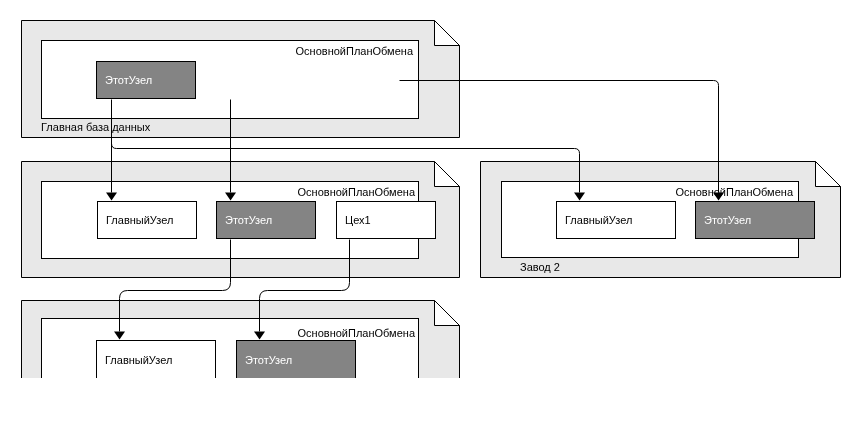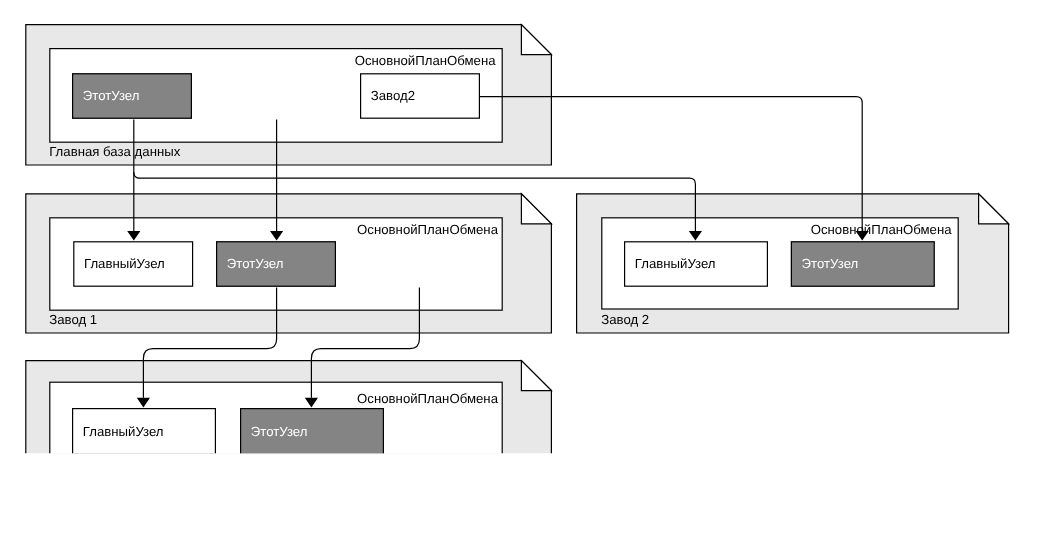--- a/index.html
+++ b/index.html
@@ -15,21 +15,21 @@
     position:relative;width:864px;height:378px;background:#ffffff;overflow:hidden;
     font-family:"Liberation Sans","DejaVu Sans",sans-serif;
     font-size:11px;color:var(--text-color);
   }
   .layer{position:absolute;left:0;top:0;}
   .overlay{pointer-events:none;z-index:10;}
   .plan-rect{position:absolute;box-sizing:border-box;background:#ffffff;border:1px solid var(--line-color);z-index:2;}
   .node{
     position:absolute;box-sizing:border-box;z-index:3;
     background:var(--node-fill);border:1px solid var(--line-color);
-    display:flex;align-items:center;padding-left:8px;white-space:nowrap;
+    display:flex;align-items:center;padding-left:8px;white-space:nowrap;margin-left:36px;
   }
   .node.current{background:var(--current-node-fill);color:var(--current-node-text);}
   .plan-label{position:absolute;text-align:right;white-space:nowrap;z-index:3;}
   .doc-title{position:absolute;white-space:nowrap;z-index:3;}
 </style>
 </head>
 <body>
 
 <div class="canvas">
 
@@ -53,29 +53,28 @@
   <div class="plan-rect" style="left:41px;top:181px;width:378px;height:78px"></div>
   <div class="plan-rect" style="left:501px;top:181px;width:298px;height:77px"></div>
   <div class="plan-rect" style="left:41px;top:318px;width:378px;height:81px"></div>
 
   <div class="plan-label" style="left:41px;top:45px;width:372px">ОсновнойПланОбмена</div>
   <div class="plan-label" style="left:41px;top:186px;width:374px">ОсновнойПланОбмена</div>
   <div class="plan-label" style="left:501px;top:186px;width:292px">ОсновнойПланОбмена</div>
   <div class="plan-label" style="left:41px;top:327px;width:374px">ОсновнойПланОбмена</div>
 
   <div class="doc-title" style="left:41px;top:121px;width:415px">Главная база данных</div>
-  <div class="doc-title" style="left:41px;top:261px;width:412px">Завод 1</div>
-  <div class="doc-title" style="left:501px;top:261px;width:332px">Завод 2</div>
+  <div class="doc-title" style="left:520px;top:261px;width:332px">Завод 2</div>
   <div class="doc-title" style="left:41px;top:402px;width:411px">Цех 6</div>
 
   <div class="node current" style="left:60px;top:61px;width:100px;height:38px">ЭтотУзел</div>
-  <div class="node" style="left:300px;top:61px;width:100px;height:38px">Завод2</div>
 
   <div class="node" style="left:61px;top:201px;width:100px;height:38px">ГлавныйУзел</div>
   <div class="node current" style="left:180px;top:201px;width:100px;height:38px">ЭтотУзел</div>
+  <div class="node" style="left:300px;top:201px;width:100px;height:38px">Цех1</div>
 
   <div class="node" style="left:520px;top:201px;width:120px;height:38px">ГлавныйУзел</div>
   <div class="node current" style="left:659px;top:201px;width:120px;height:38px">ЭтотУзел</div>
 
   <div class="node" style="left:60px;top:340px;width:120px;height:39px">ГлавныйУзел</div>
   <div class="node current" style="left:200px;top:340px;width:120px;height:39px">ЭтотУзел</div>
 
   <svg class="layer overlay" width="864" height="444" viewBox="0 0 864 444">
     <g transform="translate(0.5,0.5)" style="stroke:var(--line-color);fill:none;stroke-width:1">
       <path d="M111,99 V192"></path>

